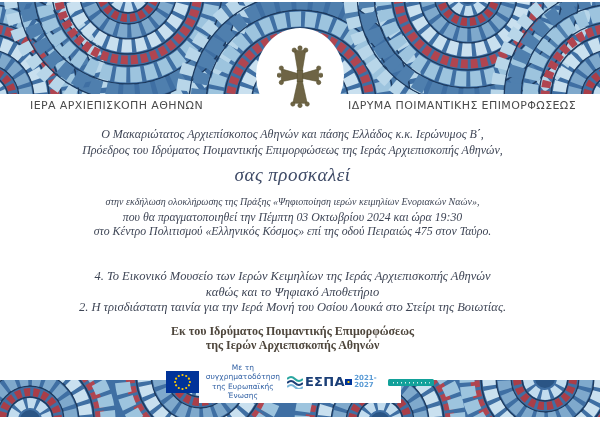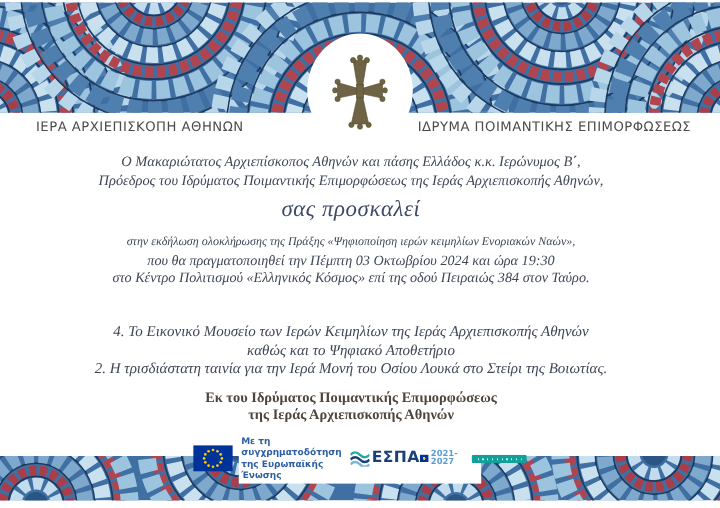--- a/index.html
+++ b/index.html
@@ -39,21 +39,21 @@
   .it3{top:300px;font-size:12.5px;}
   .sg1{top:324px;font-size:12px;font-weight:bold;color:#4e463c;}
   .sg2{top:338px;font-size:12px;font-weight:bold;color:#4e463c;}
 
   .eu-box{
     position:absolute;left:199px;top:360px;width:202px;height:43px;background:#ffffff;z-index:2;
     display:flex;align-items:center;justify-content:center;gap:7px;
     font-family:"DejaVu Sans","Liberation Sans",sans-serif;
   }
   .eu-flag{flex:0 0 auto;}
-  .eu-text{font-size:7.5px;font-weight:bold;color:#2f5fa3;line-height:1.25;text-align:left;}
+  .eu-text{font-size:7.5px;font-weight:normal;color:#2f5fa3;line-height:1.25;text-align:center;}
   .espa{display:flex;flex-direction:row;align-items:center;line-height:1;}
   .espa-toprow{display:flex;align-items:center;gap:2px;}
   .espa-title{font-size:13px;font-weight:bold;color:#1b3f77;letter-spacing:0.3px;}
   .espa-yearrow{display:flex;align-items:center;gap:2px;margin-top:1px;}
   .espa-miniflag{width:9px;height:6px;background:#003399;display:inline-block;
     background-image:radial-gradient(circle at 50% 50%, #ffcc00 0 1px, transparent 1.2px);}
   .espa-years{font-size:7px;font-weight:bold;color:#5a9bd5;}
   .espa-band{margin-top:2px;width:56px;height:7px;border-radius:1.5px;background:#12a19a;
     background-image:repeating-linear-gradient(90deg, rgba(255,255,255,0.85) 0 1px, transparent 1px 4px);
     background-size:80% 1.5px;background-repeat:no-repeat;background-position:50% 50%;}
@@ -146,26 +146,26 @@
   <div class="headers-row">
     <span>ΙΕΡΑ ΑΡΧΙΕΠΙΣΚΟΠΗ ΑΘΗΝΩΝ</span>
     <span>ΙΔΡΥΜΑ ΠΟΙΜΑΝΤΙΚΗΣ ΕΠΙΜΟΡΦΩΣΕΩΣ</span>
   </div>
 
   <div class="tline italic intro1">Ο Μακαριώτατος Αρχιεπίσκοπος Αθηνών και πάσης Ελλάδος κ.κ. Ιερώνυμος Β΄,</div>
   <div class="tline italic intro2">Πρόεδρος του Ιδρύματος Ποιμαντικής Επιμορφώσεως της Ιεράς Αρχιεπισκοπής Αθηνών,</div>
   <div class="tline italic invite">σας προσκαλεί</div>
   <div class="tline italic ev1">στην εκδήλωση ολοκλήρωσης της Πράξης «Ψηφιοποίηση ιερών κειμηλίων Ενοριακών Ναών»,</div>
   <div class="tline italic ev2">που θα πραγματοποιηθεί την Πέμπτη 03 Οκτωβρίου 2024 και ώρα 19:30</div>
-  <div class="tline italic ev3">στο Κέντρο Πολιτισμού «Ελληνικός Κόσμος» επί της οδού Πειραιώς 384 στον Ταύρο.</div>
+  <div class="tline italic ev3">στο Κέντρο Πολιτισμού «Ελληνικός Κόσμος» επί της οδού Πειραιώς 475 στον Ταύρο.</div>
   <div class="tline italic it1">4. Το Εικονικό Μουσείο των Ιερών Κειμηλίων της Ιεράς Αρχιεπισκοπής Αθηνών</div>
   <div class="tline italic it2">καθώς και το Ψηφιακό Αποθετήριο</div>
   <div class="tline italic it3">2. Η τρισδιάστατη ταινία για την Ιερά Μονή του Οσίου Λουκά στο Στείρι της Βοιωτίας.</div>
   <div class="tline sg1">Εκ του Ιδρύματος Ποιμαντικής Επιμορφώσεως</div>
-  <div class="tline sg2">της Ιεράς Αρχιεπισκοπής Αθηνών</div>
+  <div class="tline sg2">της Ιερών Αρχιεπισκοπής Αθηνών</div>
 
   <div class="eu-box">
     <svg class="eu-flag" width="33" height="22" viewBox="0 0 33 22">
       <rect width="33" height="22" fill="#003399"></rect>
       <g fill="#ffcc00">
         <circle cx="16.5" cy="4" r="1.1"></circle>
           <circle cx="20.2" cy="5" r="1.1"></circle>
           <circle cx="22.9" cy="7.7" r="1.1"></circle>
         <circle cx="23.9" cy="11" r="1.1"></circle>
           <circle cx="22.9" cy="14.3" r="1.1"></circle>

